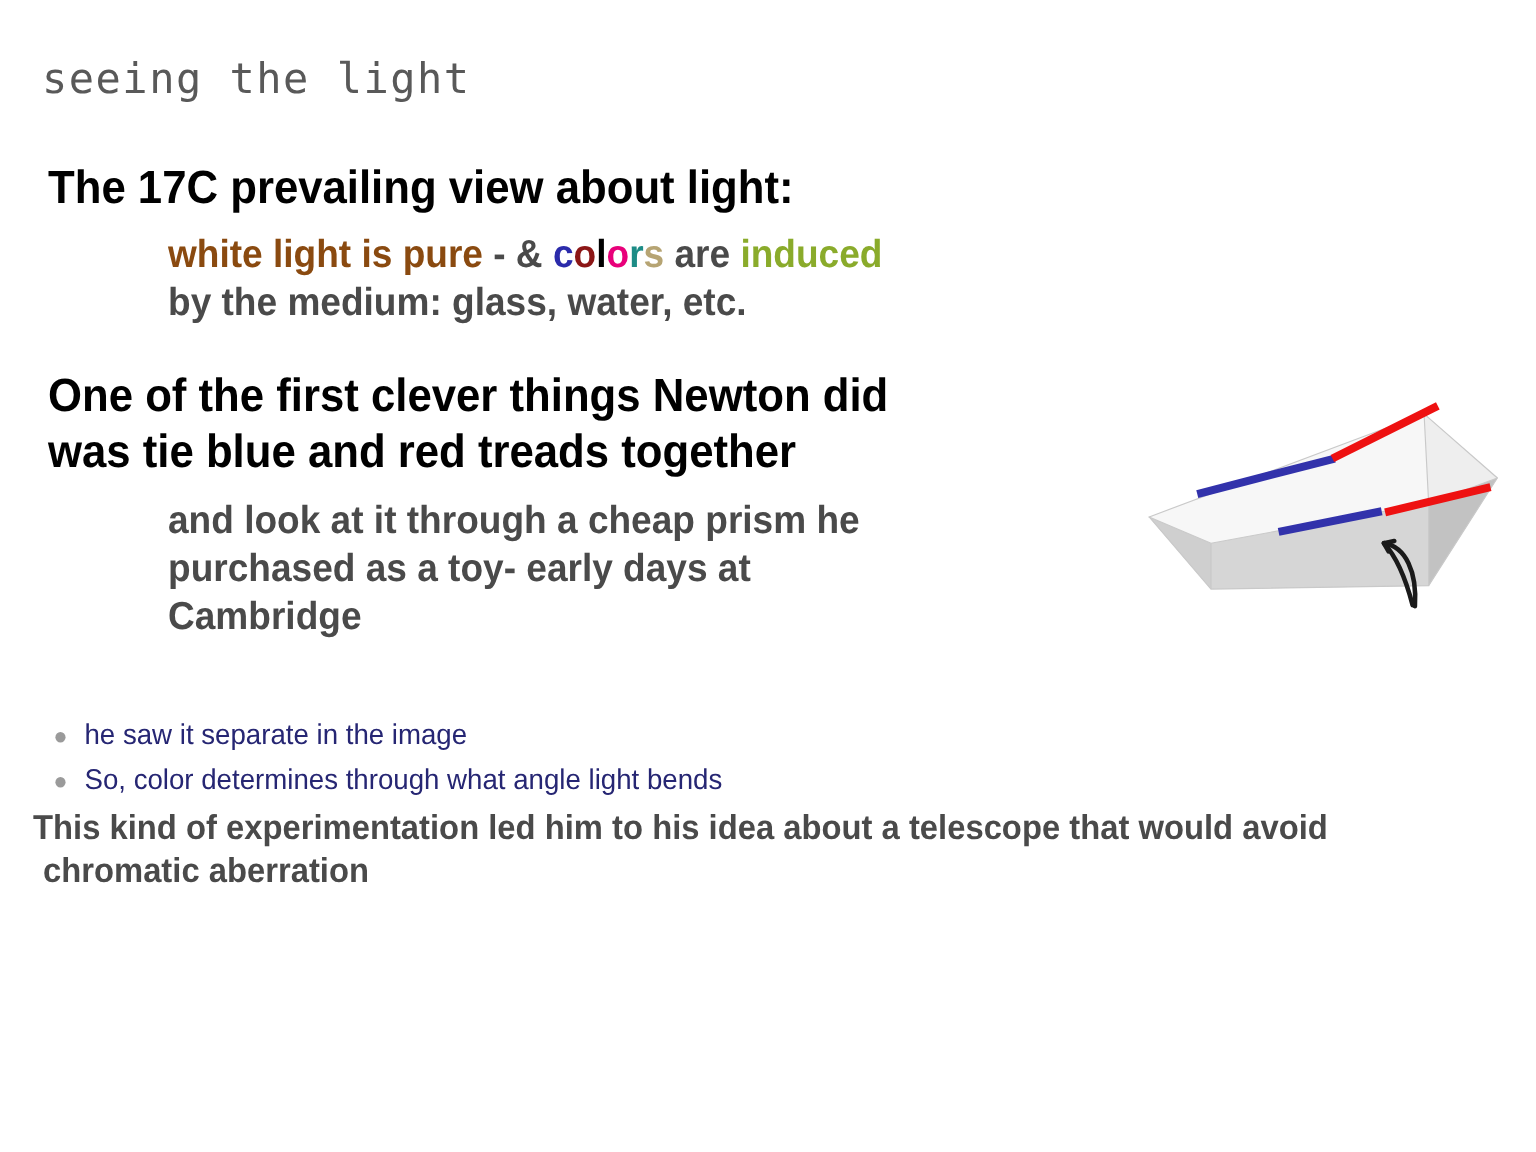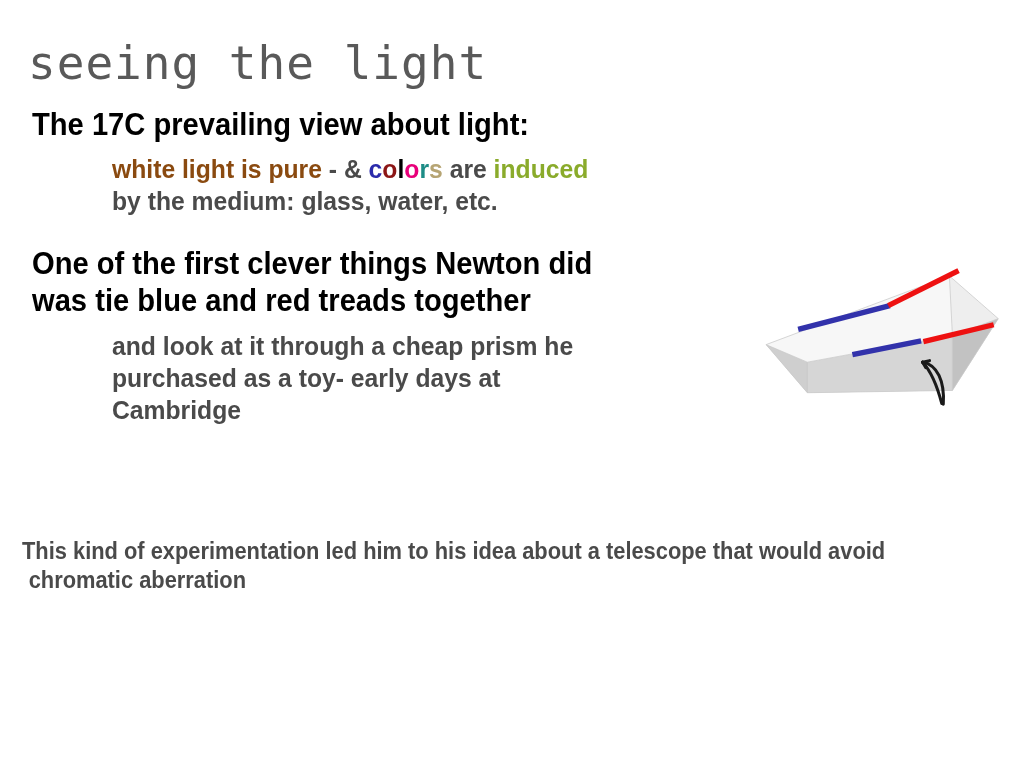--- a/index.html
+++ b/index.html
@@ -19,21 +19,21 @@
     height: 768px;
     background: #ffffff;
   }
 
   
   .slide-title {
     position: absolute;
     left: 28px;
     top: 36px;
     font-family: "DejaVu Sans Mono", "Liberation Mono", monospace;
-    font-size: 46px;
+    font-size: 28px;
     font-weight: 400;
     letter-spacing: 1px;
     color: #595959;
     white-space: nowrap;
   }
 
   
   .heading {
     position: absolute;
     left: 32px;
@@ -154,20 +154,30 @@
     <div>One of the first clever things Newton did</div>
     <div>was tie blue and red treads together</div>
   </div>
 
   <div class="subtext" id="subtext-prism">
     <span class="line">and look at it through a cheap prism he</span>
     <span class="line">purchased as a toy- early days at</span>
     <span class="line">Cambridge</span>
   </div>
 
+  <ul id="bullet-list">
+    <li>
+      <span class="dot"></span>
+      <span>he saw it separate in the image</span>
+    </li>
+    <li>
+      <span class="dot"></span>
+      <span>So, color determines through what angle light bends</span>
+    </li>
+  </ul>
 
   <div id="bottom-note">
     <span class="line">This kind of experimentation led him to his idea about a telescope that would avoid</span>
     <span class="line indent">chromatic aberration</span>
   </div>
 
   <div id="prism-figure">
     <svg width="252" height="192" viewBox="0 0 330 250" xmlns="http://www.w3.org/2000/svg">
 
       <polygon points="8,152 62,215 252,212 312,118 252,140 62,175" fill="#e4e4e4"></polygon>

